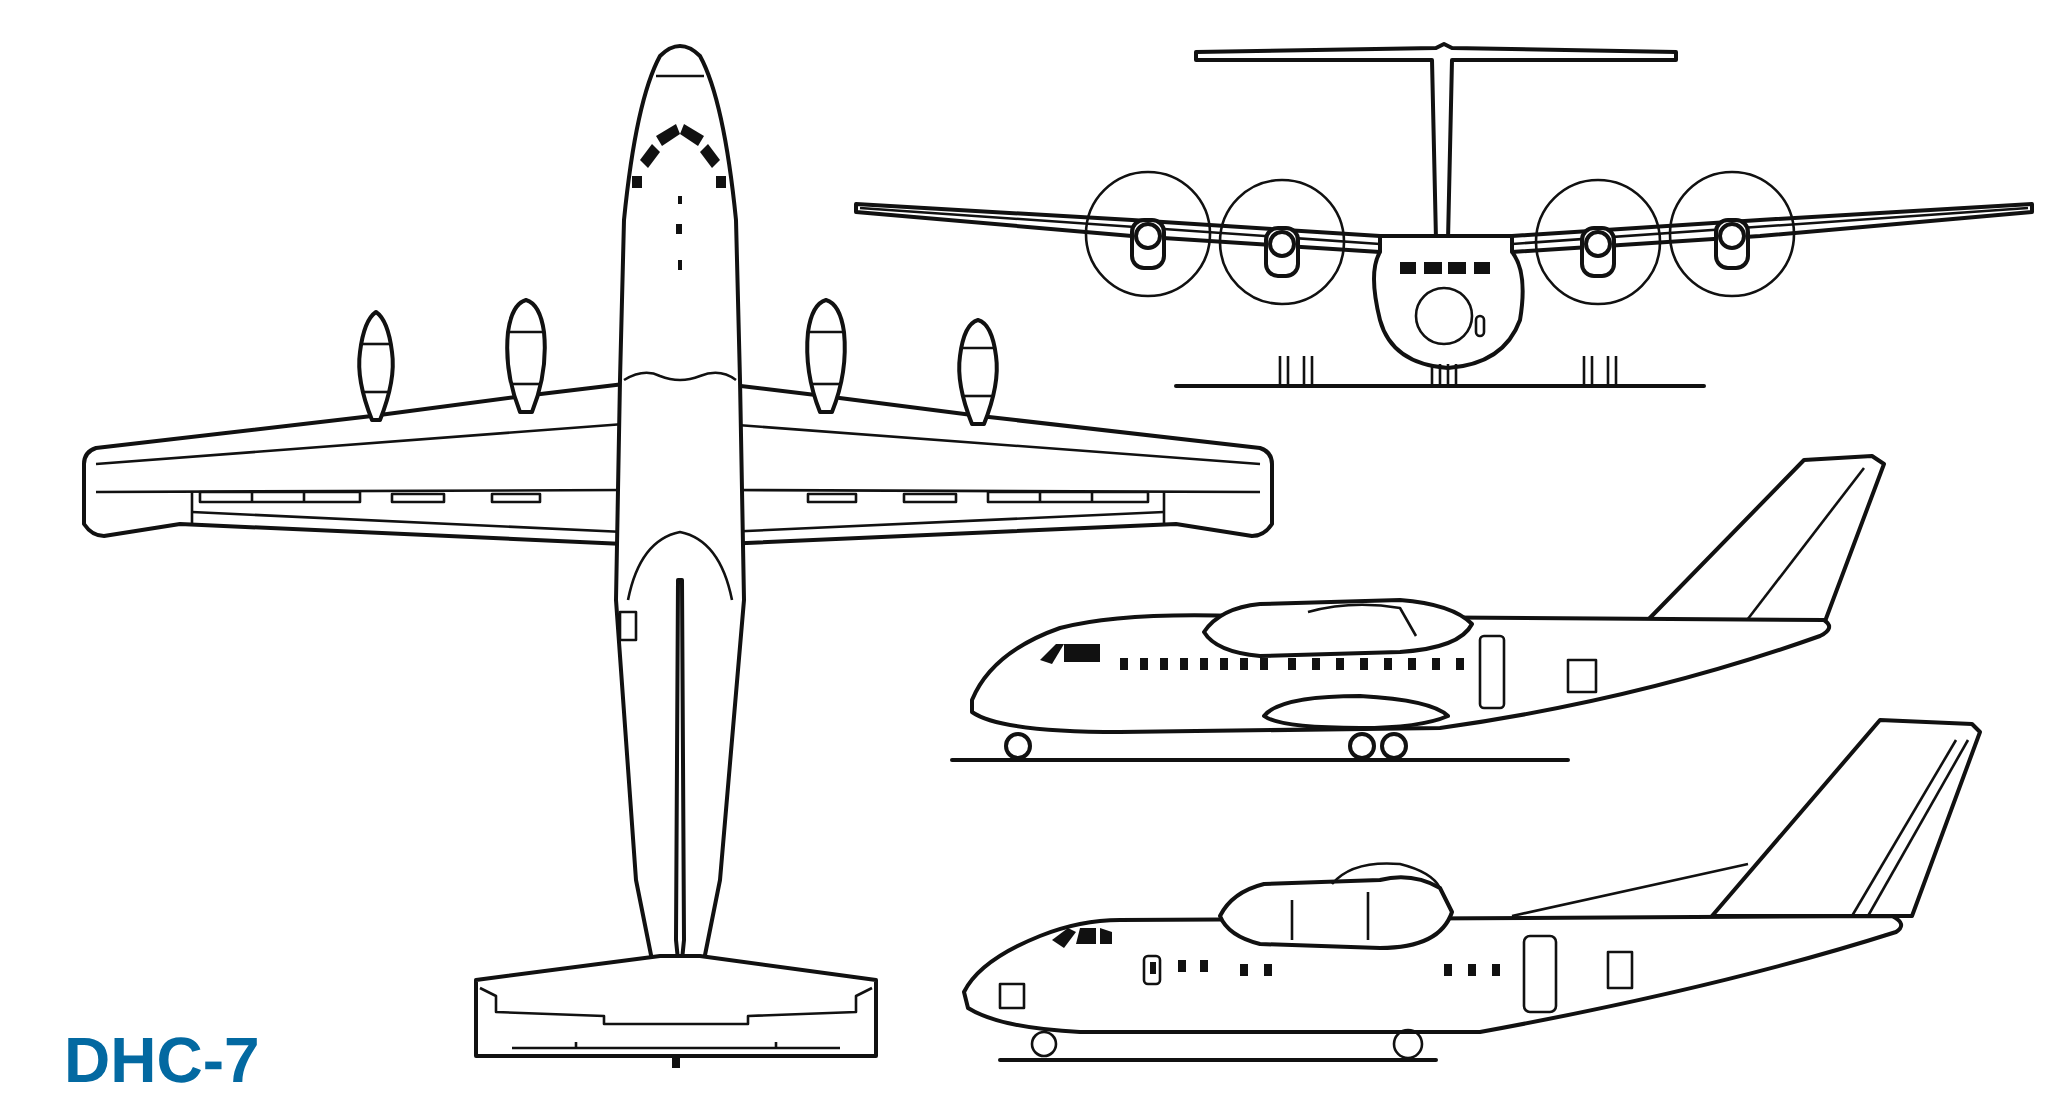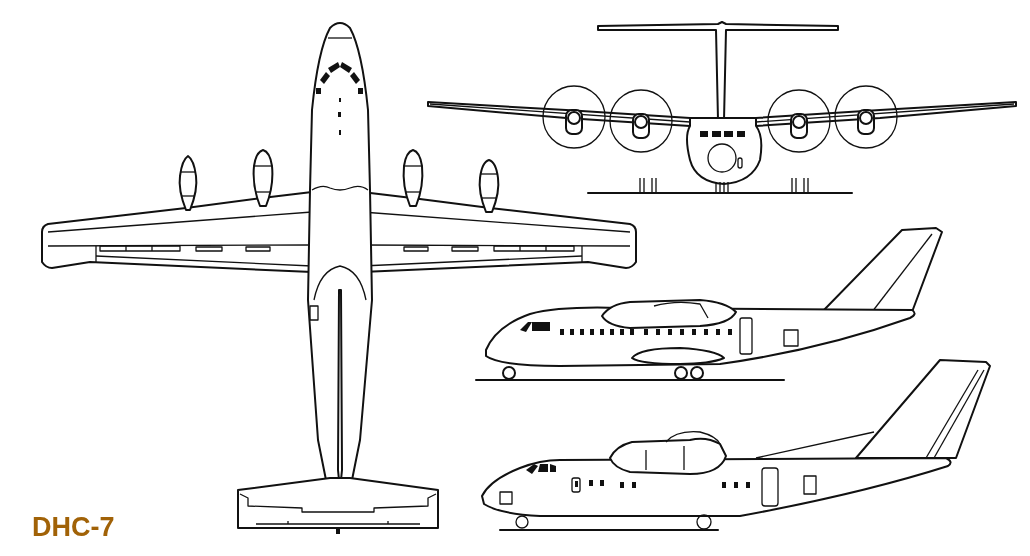--- a/index.html
+++ b/index.html
@@ -5,21 +5,21 @@
   html, body { margin: 0; padding: 0; background: #ffffff; }
   .canvas { position: relative; width: 1030px; height: 556px; background: #ffffff; overflow: hidden; }
   svg { position: absolute; left: 0; top: 0; }
   .ln { fill: none; stroke: #111111; stroke-width: 2; stroke-linejoin: round; stroke-linecap: round; }
   .ln-th { fill: none; stroke: #111111; stroke-width: 1.3; stroke-linejoin: round; }
   .ln-w { fill: #ffffff; stroke: #111111; stroke-width: 2; stroke-linejoin: round; }
   .fill-k { fill: #111111; stroke: none; }
   .title {
     position: absolute; left: 32px; top: 512px;
     font-family: "Liberation Sans", sans-serif; font-weight: bold;
-    font-size: 27px; color: #a16207; letter-spacing: 0px;
+    font-size: 32px; color: #0369a1; letter-spacing: 0px;
   }
 </style>
 </head>
 <body>
 
 <div class="canvas">
 
   <svg width="1030" height="556" viewBox="0 0 1030 556">
 
     <g>

